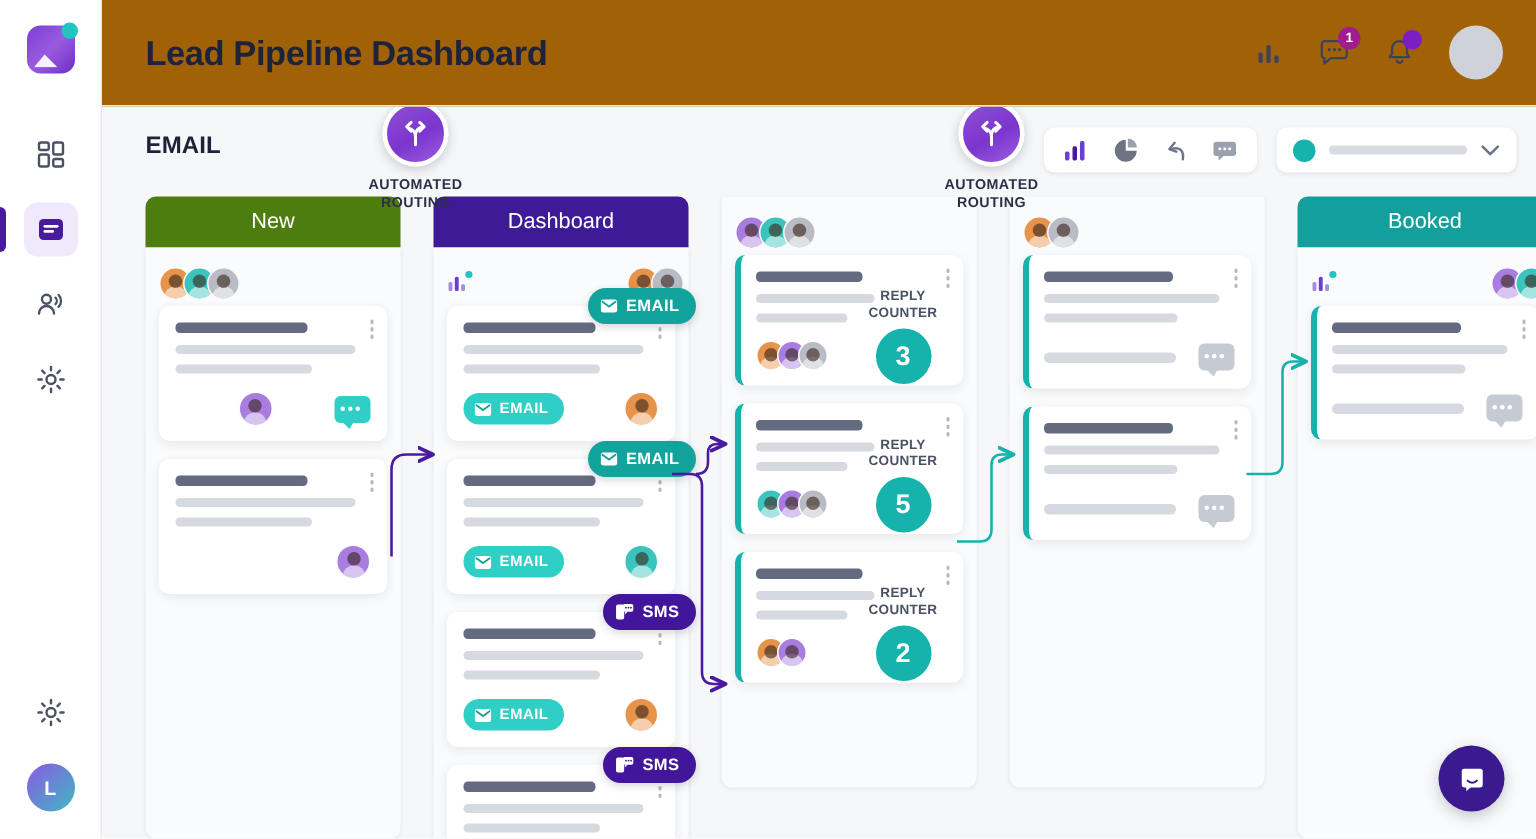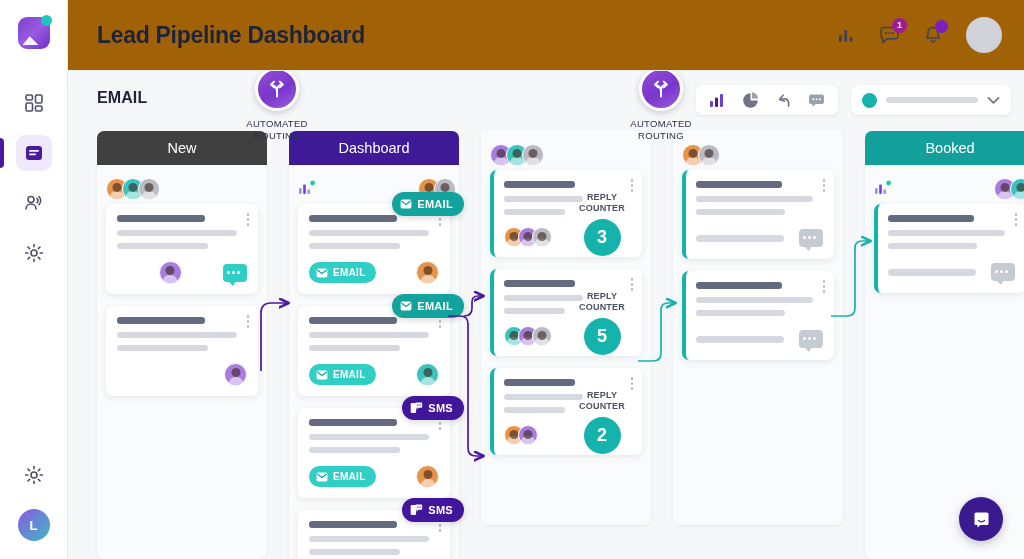--- a/index.html
+++ b/index.html
@@ -265,21 +265,21 @@
   }
   .routing-circle {
     width: 44px; height: 44px; border-radius: 50%; margin: 0 auto;
     background: linear-gradient(150deg,#8e4fd6 0%,#7b35cc 55%,#9a5ee0 100%);
     border: 3px solid #fff;
     box-shadow: 0 2px 7px rgba(30,35,57,.22);
     display: flex; align-items: center; justify-content: center;
   }
   .routing-text {
     margin-top: 7px;
-    font-size: 9.5px; font-weight: 400; color: #2b3047;
+    font-size: 9.5px; font-weight: 700; color: #2b3047;
     line-height: 11.5px; letter-spacing: .3px;
   }
 
   
   #connectors { position: absolute; left: 0; top: 0; width: 956px; height: 488px; pointer-events: none; z-index: 15; }
 
   
   #chat-fab {
     position: absolute; right: 21px; bottom: 18px;
     width: 44px; height: 44px; border-radius: 50%;
@@ -458,21 +458,21 @@
         <path d="M11 13.2c0-3.2-2.2-5.2-4.6-6" fill="none" stroke="#fff" stroke-width="2" stroke-linecap="round"></path>
         <path d="M13.8 3.6l3 2.9-3 2.9" fill="none" stroke="#fff" stroke-width="2" stroke-linecap="round" stroke-linejoin="round"></path>
         <path d="M8.1 3.6l-3 2.9 3 2.9" fill="none" stroke="#fff" stroke-width="2" stroke-linecap="round" stroke-linejoin="round"></path>
       </svg>
     </div>
     <div class="routing-text">AUTOMATED ROUTING</div>
   </div>
 
   <div id="columns">
       <div class="column">
-        <div class="col-header" style="background: #404040;">
+        <div class="col-header" style="background: #4d7c0f;">
           <span>New</span>
         </div>
         <div class="col-body">
           <div class="col-meta">
             <div class="avatar-group">
               <div class="av o"></div>
               <div class="av t"></div>
               <div class="av g"></div>
             </div>
           </div>

